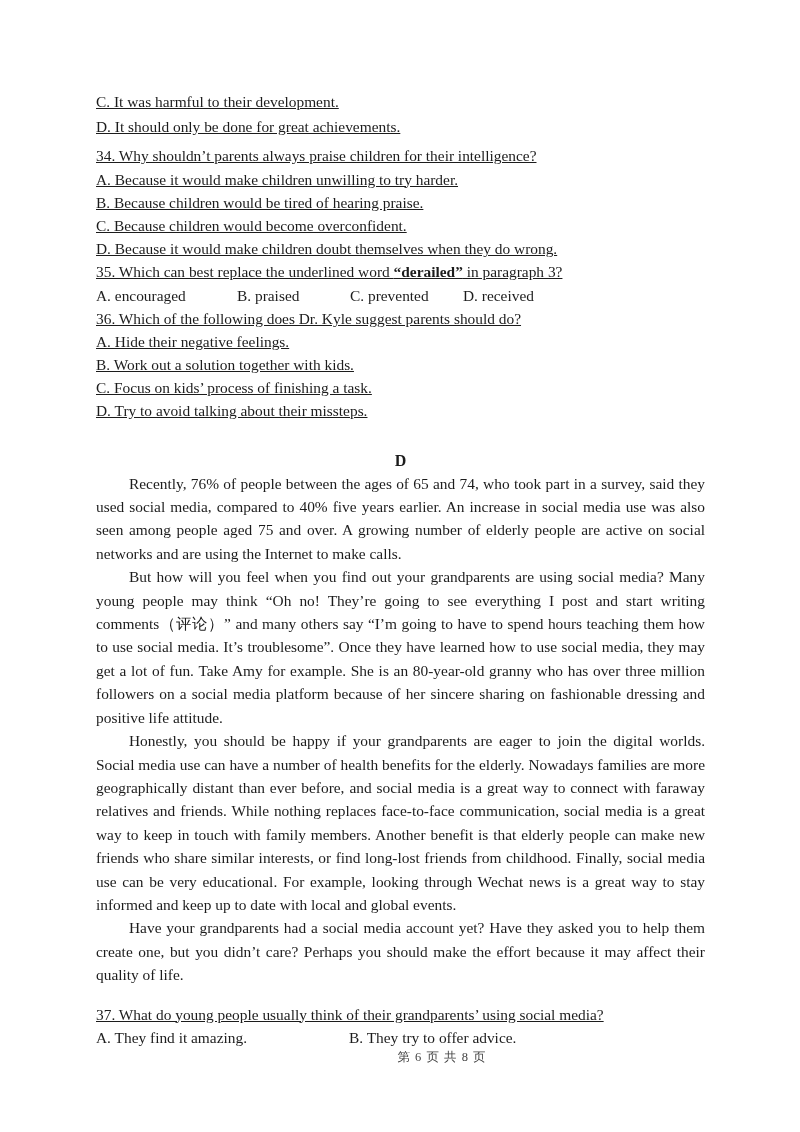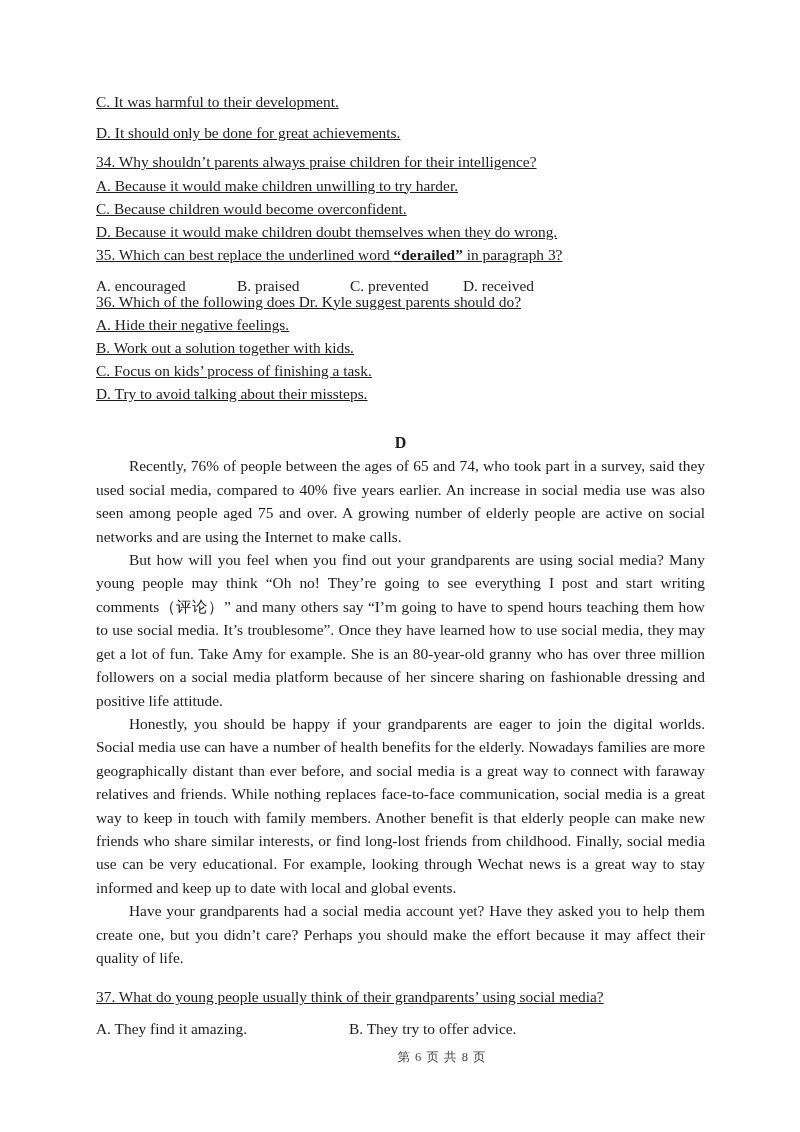--- a/index.html
+++ b/index.html
@@ -7,23 +7,23 @@
     width: 800px; height: 1132px; position: relative; overflow: hidden;
     font-family: "Liberation Serif", "DejaVu Serif", serif;
     color: #1c1c1c;
   }
   .page { position: absolute; left: 96px; top: 90px; width: 609px; }
   .line {
     font-size: 15.4px; line-height: 23.2px; white-space: nowrap;
     height: 23.2px;
     text-decoration: underline;
   }
-  .gap-before { margin-top: 8px; }
+  .gap-before { margin-top: 2px; }
   .opts { position: relative; height: 23.2px; font-size: 15.4px; line-height: 23.2px; }
-  .opts span { position: absolute; top: 8px; white-space: nowrap; }
+  .opts span { position: absolute; top: 0; white-space: nowrap; }
   .section-title {
     text-align: center; font-weight: bold; font-size: 16px;
     line-height: 23px; margin-top: 26px; height: 23px;
   }
   .para {
     font-size: 15.4px; line-height: 23.4px; text-align: justify;
     text-indent: 33px; margin: 0;
   }
   .q-block { margin-top: 6px; }
   b.kw { font-weight: bold; }
@@ -36,20 +36,21 @@
 <body>
 
 <div class="page">
 
   <div class="line">C. It was harmful to their development.</div>
   <div class="line gap-before">D. It should only be done for great achievements.</div>
 
   <div class="q-block">
     <div class="line">34. Why shouldn’t parents always praise children for their intelligence?</div>
     <div class="line">A. Because it would make children unwilling to try harder.</div>
+    <div class="line">B. Because children would be tired of hearing praise.</div>
     <div class="line">C. Because children would become overconfident.</div>
     <div class="line">D. Because it would make children doubt themselves when they do wrong.</div>
   </div>
 
   <div>
     <div class="line"><span>35. Which can best replace the underlined word </span><b class="kw">“derailed”</b><span> in paragraph 3?</span></div>
     <div class="opts">
       <span style="left:0px">A. encouraged</span>
       <span style="left:141px">B. praised</span>
       <span style="left:254px">C. prevented</span>

